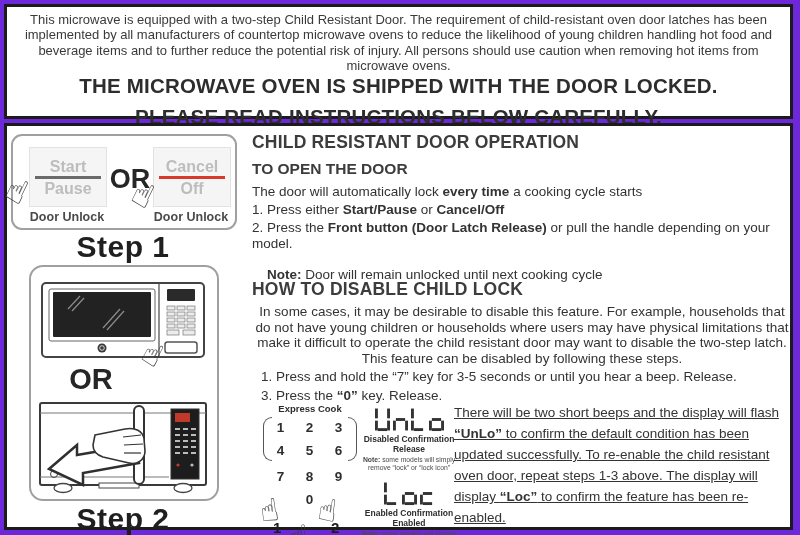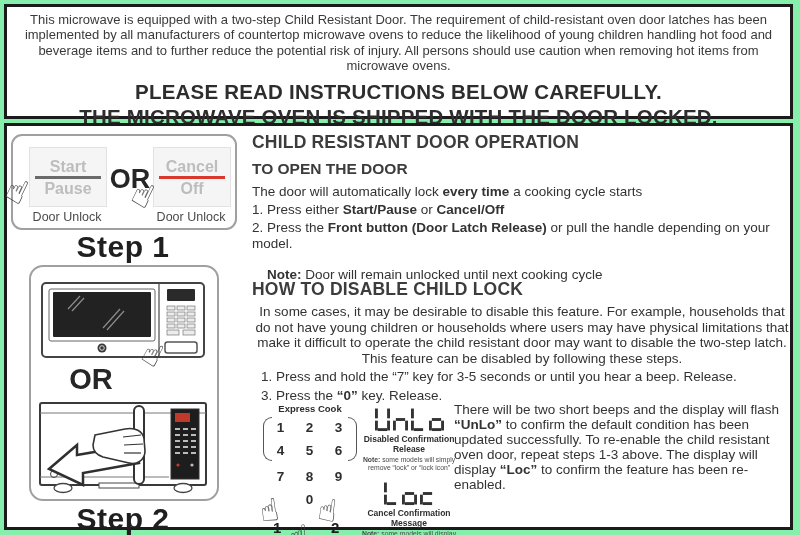--- a/index.html
+++ b/index.html
@@ -1,36 +1,36 @@
 <!DOCTYPE html>
 <html><head>
 <meta charset="utf-8">
 <style>
   html,body{margin:0;padding:0;background:#fff;}
-  #page{position:relative;width:800px;height:535px;background:#86efac;overflow:hidden;
+  #page{position:relative;width:800px;height:535px;background:#6d28d9;overflow:hidden;
         font-family:"Liberation Sans","DejaVu Sans",sans-serif;color:#333;}
   .box{position:absolute;border:3px solid #1b1b1b;box-sizing:border-box;background:#fff;}
   #top-box{left:4px;top:4px;width:789px;height:115px;text-align:center;}
   #top-box .intro{margin:5px 10px 0;font-size:13px;line-height:15.3px;color:#3a3a3a;}
   #top-box .warning{font-size:20.5px;font-weight:700;line-height:25px;color:#2d2d2d;letter-spacing:.2px;}
   #top-box .warning.first{margin-top:6px;}
   #main-box{left:4px;top:123px;width:789px;height:407px;}
 
   
   .panel{position:absolute;border:2px solid #a0a0a0;border-radius:11px;background:#fff;box-sizing:border-box;}
   #step1-panel{left:4px;top:8px;width:226px;height:96px;}
   .sp-btn{position:absolute;width:76px;height:58px;background:#f5f5f5;border:1px solid #e2e2e2;
           display:flex;flex-direction:column;align-items:center;justify-content:center;gap:1px;}
   .sp-btn .w{font-size:16px;font-weight:700;color:#bdbdbd;line-height:17px;}
   .divider{width:66px;height:3px;}
   .divider-gray{background:#6a6a6a;}
   .divider-red{background:#d9382c;}
   #sp-btn1{left:16px;top:11px;text-align:center;}
   #sp-btn2{left:140px;top:11px;}
-  .cap{position:absolute;font-size:12.5px;font-weight:400;color:#4a4a4a;text-align:center;width:96px;}
+  .cap{position:absolute;font-size:12.5px;font-weight:700;color:#4a4a4a;text-align:center;width:96px;}
   #cap1{left:6px;top:74px;}
   #cap2{left:130px;top:74px;}
   .or-label{position:absolute;font-weight:800;color:#262626;}
   #or1{left:94px;top:28px;width:46px;text-align:center;font-size:27px;}
   .hand{display:inline-block;font-family:"DejaVu Sans",sans-serif;color:#3d3d3d;line-height:1;}
   #hand-s1a{position:absolute;left:-6px;top:38px;font-size:33px;transform:rotate(26deg);}
   #hand-s1b{position:absolute;left:120px;top:42px;font-size:33px;transform:rotate(26deg);}
   .step-label{position:absolute;width:232px;text-align:center;font-size:30px;font-weight:800;color:#1f1f1f;letter-spacing:.5px;}
   #step1-label{left:0;top:104px;}
   #step2-panel{left:22px;top:139px;width:190px;height:236px;border-radius:14px;}
@@ -73,31 +73,31 @@
   #kp-hand-3{left:27px;top:118px;}
 
   
   #displays{position:absolute;left:352px;top:280px;width:100px;text-align:center;color:#2f2f2f;}
   .seg-row{height:26px;display:flex;justify-content:center;align-items:flex-end;}
   .seg-char{width:15px;height:25px;margin:0 1.5px;fill:#333;}
   .disp-cap{font-size:8.5px;line-height:9.5px;font-weight:700;margin-top:3px;color:#2d2d2d;}
   .disp-note{font-size:6.8px;line-height:7.6px;margin-top:2px;color:#4a4a4a;}
   .disp2{margin-top:9px;}
 
-  #result-para{position:absolute;left:447px;top:276px;width:338px;font-size:13.5px;line-height:15px;color:#333;}
+  #result-para{position:absolute;left:447px;top:276px;width:338px;font-size:13.5px;line-height:21px;color:#333;text-decoration:underline;}
 </style>
 </head>
 <body>
 
 <div id="page">
 
   <div id="top-box" class="box">
     <div class="intro">This microwave is equipped with a two-step Child Resistant Door. The requirement of child-resistant oven door latches has been implemented by all manufacturers of countertop microwave ovens to reduce the likelihood of young children handling hot food and beverage items and to further reduce the potential risk of injury. All persons should use caution when removing hot items from microwave ovens.</div>
+    <div class="warning">THE MICROWAVE OVEN IS SHIPPED WITH THE DOOR LOCKED.</div>
     <div class="warning first">PLEASE READ INSTRUCTIONS BELOW CAREFULLY.</div>
-    <div class="warning">THE MICROWAVE OVEN IS SHIPPED WITH THE DOOR LOCKED.</div>
   </div>
 
   <div id="main-box" class="box" style="position:absolute;">
 
     <div id="step1-panel" class="panel">
       <div id="sp-btn1" class="sp-btn">
         <span class="w">Start</span>
         <span class="divider divider-gray"></span>
         <span class="w">Pause</span>
       </div>
@@ -288,21 +288,21 @@
               <rect x="5" y="35" width="16" height="5"></rect>
               <rect x="0" y="22" width="5" height="17"></rect>
               <rect x="5" y="17.5" width="16" height="5"></rect>
             </svg>
             <svg viewBox="0 0 26 40" class="seg-char">
               <rect x="5" y="35" width="16" height="5"></rect>
               <rect x="0" y="22" width="5" height="17"></rect>
               <rect x="5" y="17.5" width="16" height="5"></rect>
             </svg>
           </div>
-        <div class="disp-cap">Cancel Confirmation Message</div>
+        <div class="disp-cap">Enabled Confirmation Enabled</div>
         <div class="disp-note"><b>Note:</b> some models will display “lock” or “lock icon”</div>
       </div>
     </div>
 
     <div id="result-para">There will be two short beeps and the display will flash <b>“UnLo”</b> to confirm the default condition has been updated successfully.  To re-enable the child resistant oven door, repeat steps 1-3 above.  The display will display <b>“Loc”</b> to confirm the feature has been re-enabled.</div>
 
   </div>
 </div>
 
 </body></html>

